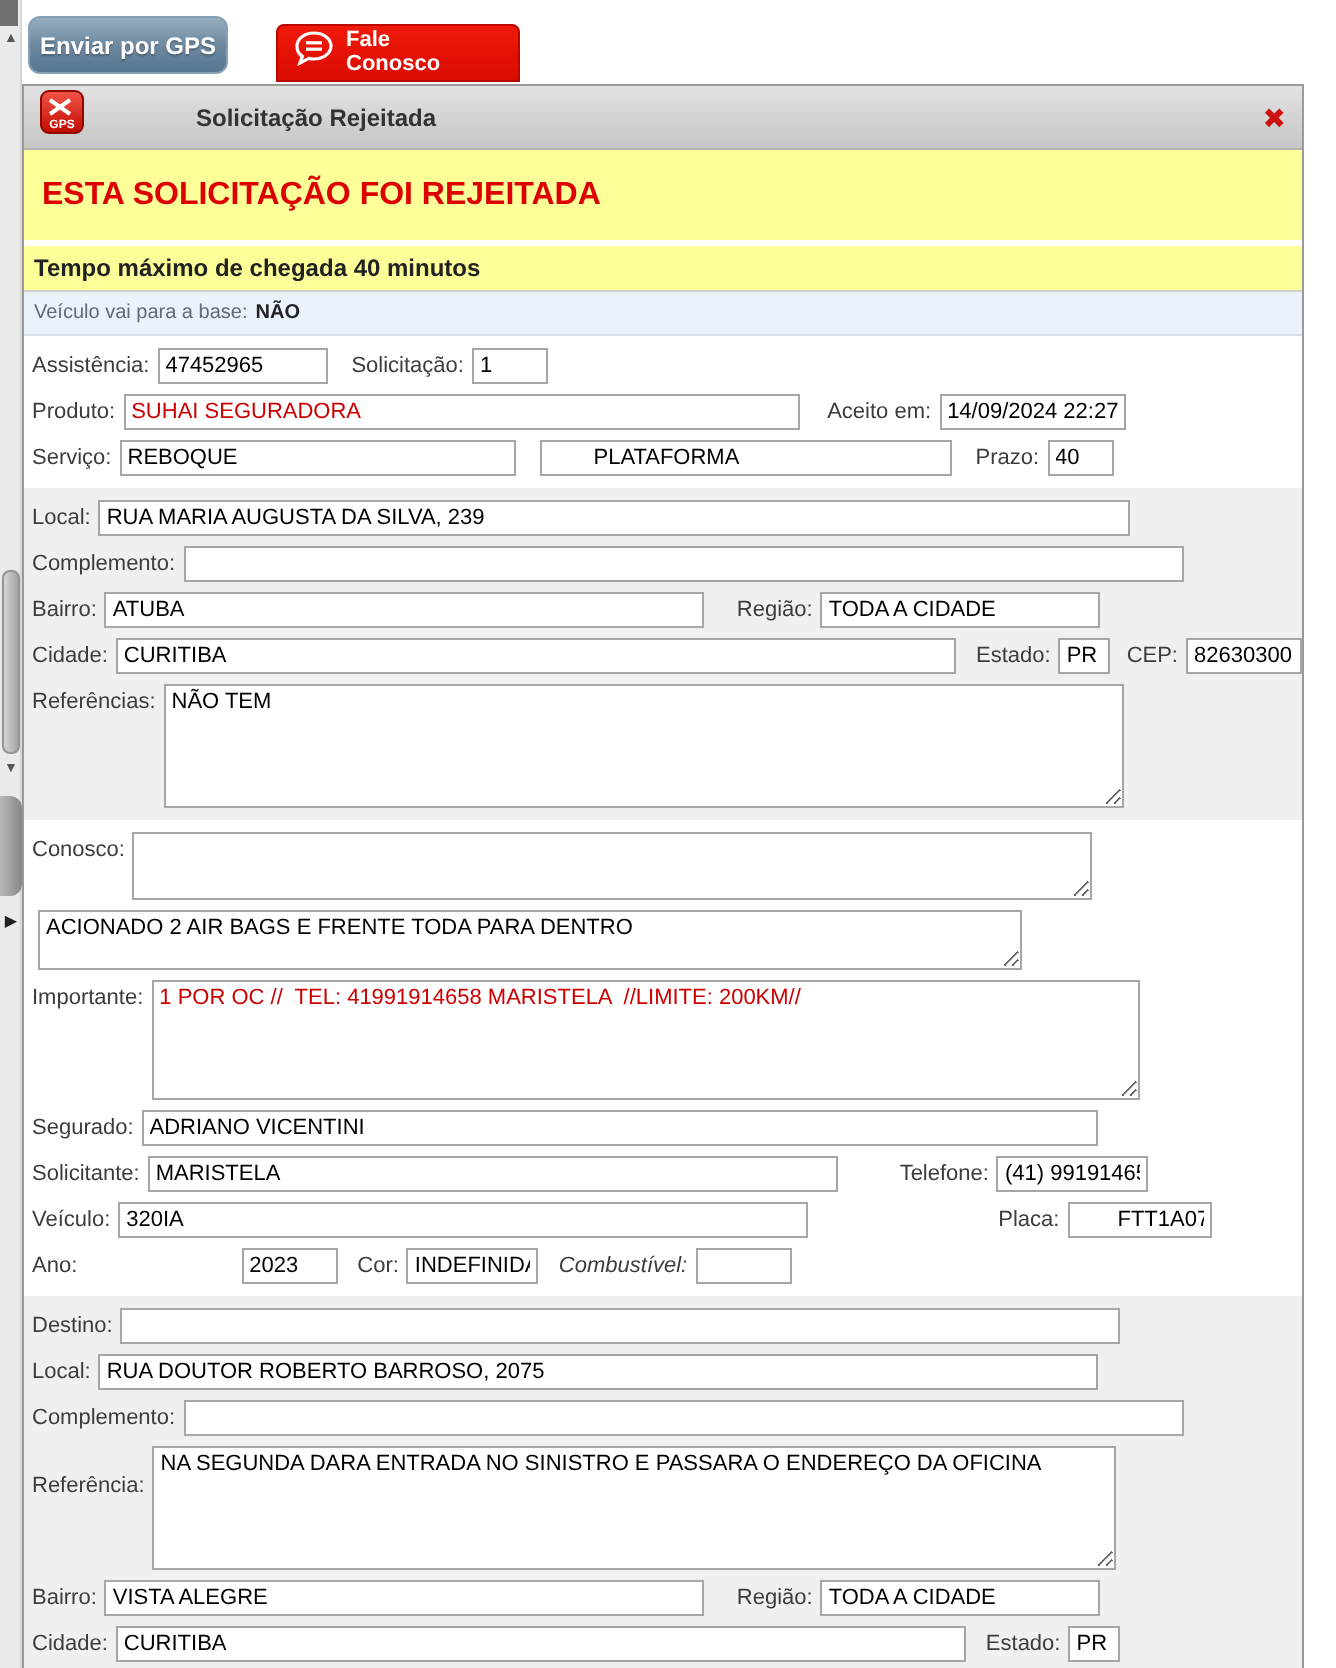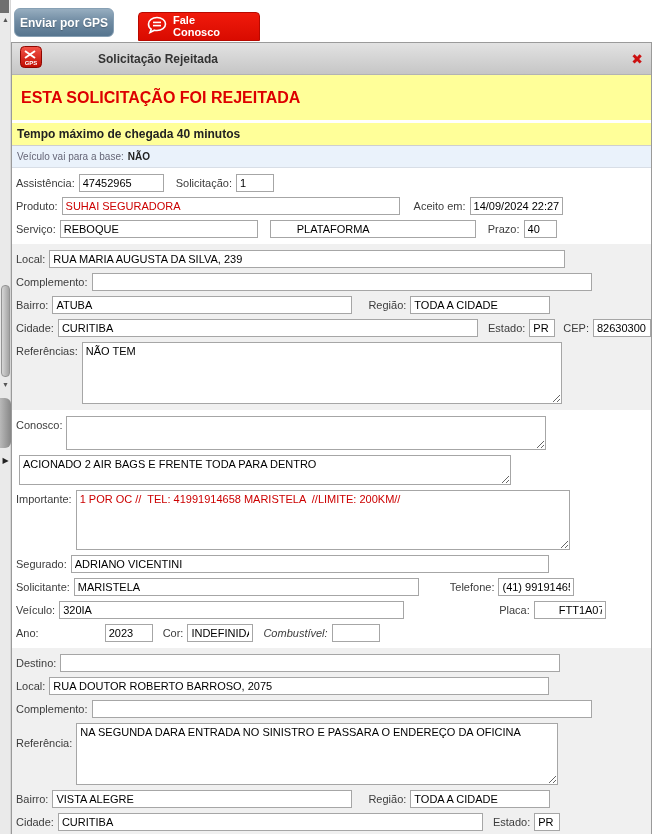--- a/index.html
+++ b/index.html
@@ -200,21 +200,21 @@
         <input class="inp" style="width: 76px;" value="(41) 991914658">
       </div>
       <div class="row">
         <span class="lbl">Veículo:</span>
         <input class="inp" style="width: 345px;" value="320IA">
         <span class="lbl" style="margin-left:95px;">Placa:</span>
         <input class="inp" style="width: 72px; padding-left: 24px;" value="FTT1A07">
       </div>
       <div class="row">
         <span class="lbl">Ano:</span>
-        <input class="inp" style="width: 48px; margin-left: 62px;" value="2023">
+        <input class="inp" style="width: 48px; margin-left: 78px;" value="2023">
         <span class="lbl" style="margin-left:10px;">Cor:</span>
         <input class="inp" style="width: 66px;" value="INDEFINIDA">
         <span class="lbl" style="margin-left:10px;font-style:italic;">Combustível:</span>
         <input class="inp" style="width: 48px;">
       </div>
     </div>
 
     <div class="sec gray">
       <div class="row">
         <span class="lbl">Destino:</span>

